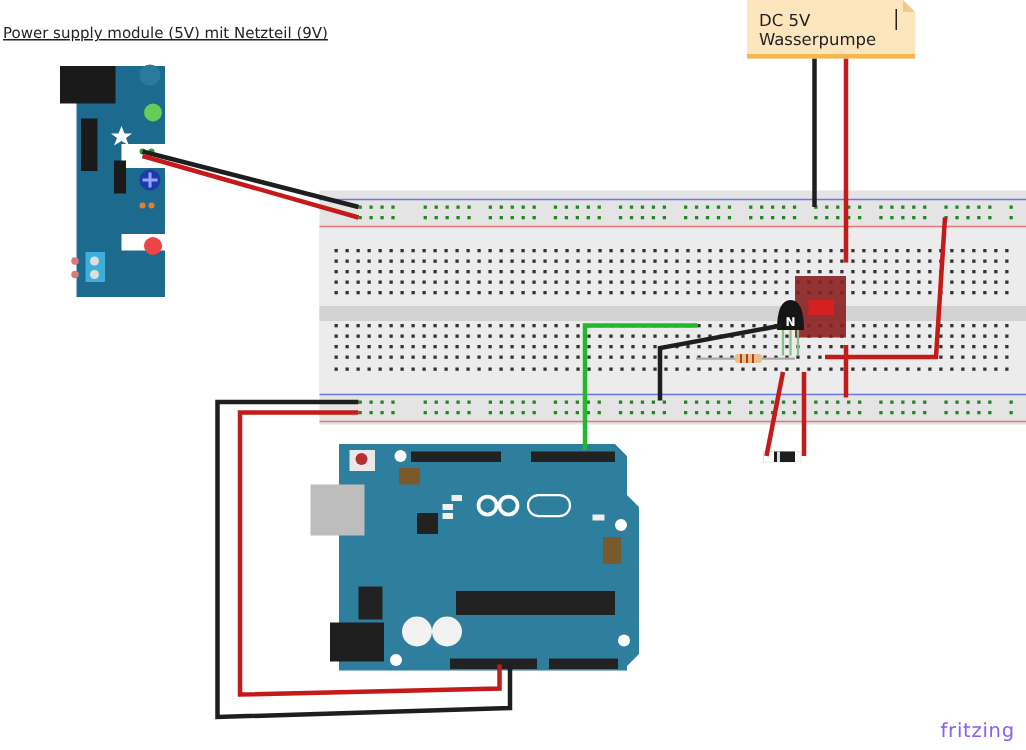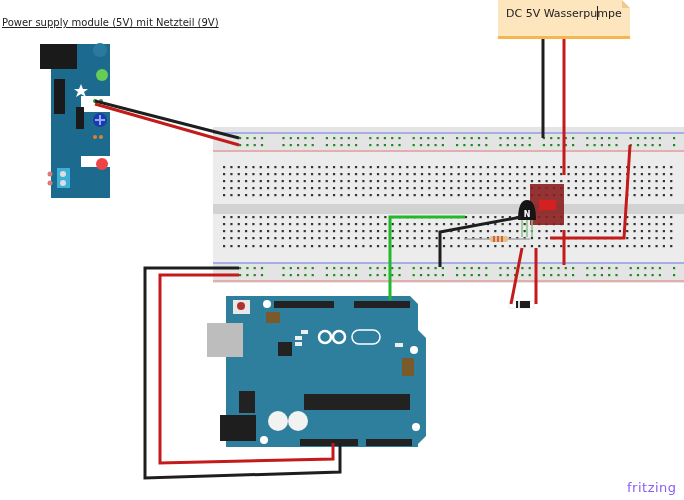--- a/index.html
+++ b/index.html
@@ -1,20 +1,20 @@
 <!DOCTYPE html>
 <html><head>
 <meta charset="utf-8">
 <style>
   html, body { margin:0; padding:0; background:#ffffff; }
   body { width:684px; height:500px; position:relative; overflow:hidden; font-family:"Liberation Sans", sans-serif; }
   #canvas { position:absolute; left:0; top:0; width:684px; height:500px; }
   .lbl { position:absolute; font-family:"DejaVu Sans", sans-serif; color:#222; }
   #psu-label { left:2px; top:17px; font-size:10px;text-decoration:underline; }
-  #note { position:absolute; left:498px; top:0; width:132px; height:36px; background:#fde5bd; border-bottom:3px solid #f5b650; }
+  #note { position:absolute; left:498px; top:0; width:112px; height:36px; background:#fde5bd; border-bottom:3px solid #f5b650; }
   #note-text { position:absolute; left:8px; top:7px; font-size:11px; color:#222; font-family:"DejaVu Sans", sans-serif; }
   #note-caret { position:absolute; left:99px; top:6px; width:1px; height:14px; background:#222; }
   #note-corner { position:absolute; right:0; top:0; width:0; height:0; border-top:8px solid #fff; border-left:8px solid #f2c98a; }
   #fritzing { position:absolute; left:627px; top:480px; font-size:13px; color:#8b5cf6; font-family:"DejaVu Sans", sans-serif; letter-spacing:0.5px; }
 </style>
 </head>
 <body>
 
 <svg id="canvas" width="684" height="500" viewBox="0 0 684 500">
 

